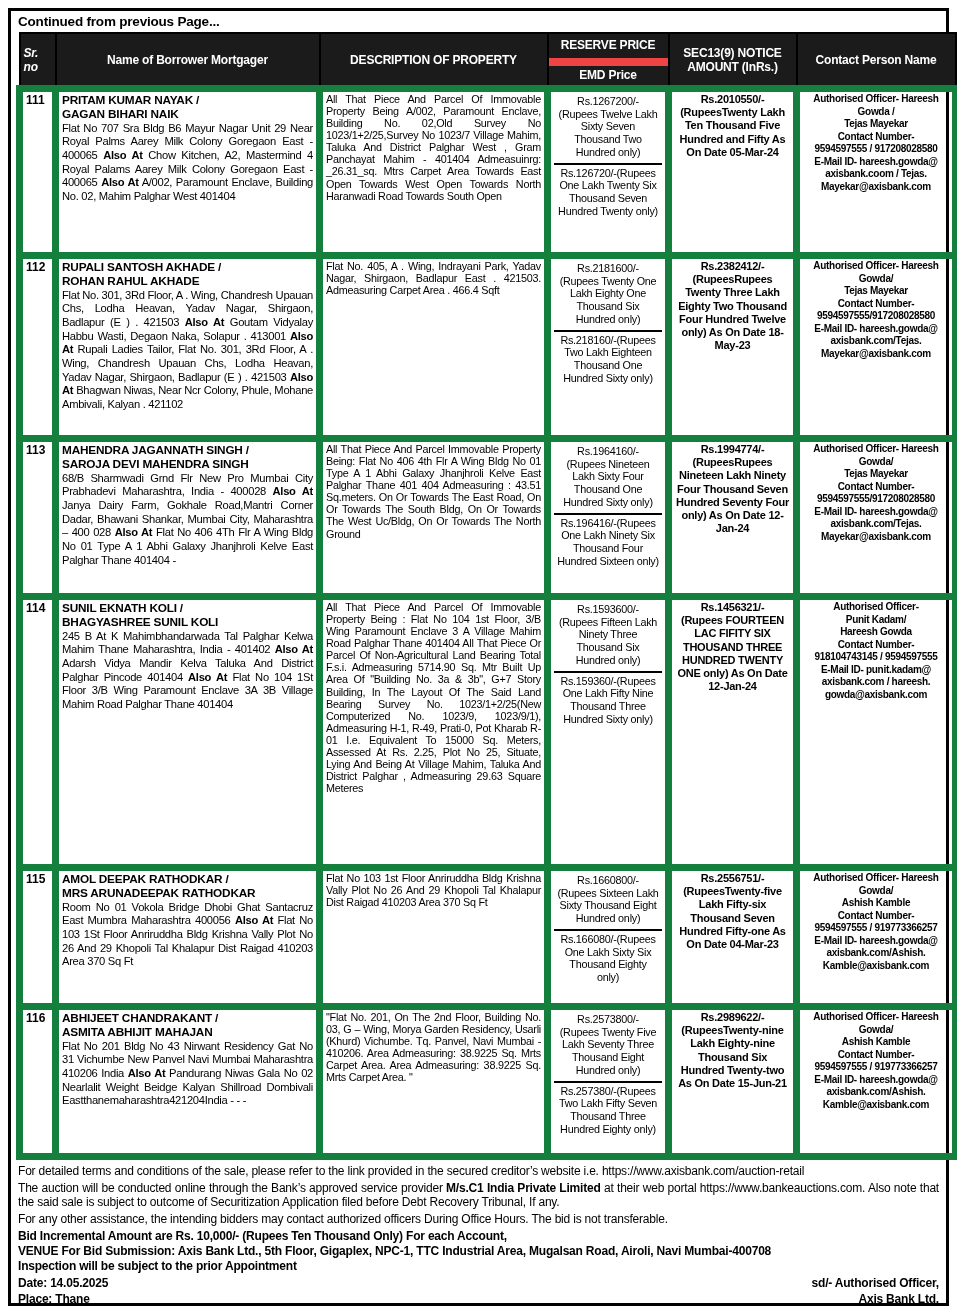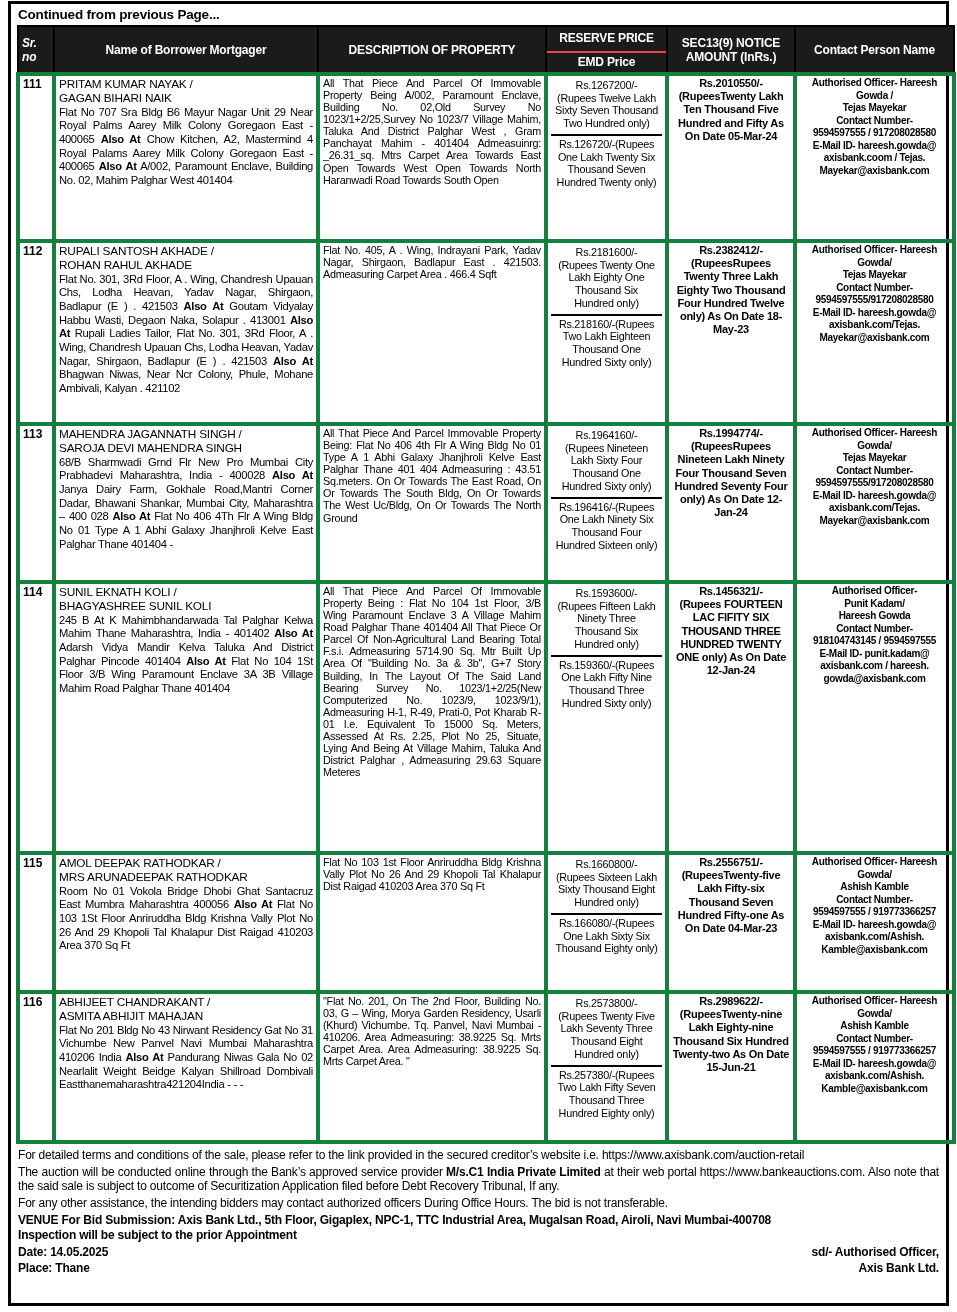--- a/index.html
+++ b/index.html
@@ -1,36 +1,36 @@
 <!DOCTYPE html>
 <html><head>
 <meta charset="utf-8">
 <style>
   * { margin:0; padding:0; box-sizing:border-box; }
   html,body { background:#fff; }
   body { width:957px; height:1312px; font-family:"Liberation Sans", sans-serif; color:#000; overflow:hidden; }
-  .page { width:957px; height:1312px; padding:1px 8px 6px 8px; }
+  .page { width:957px; height:1312px; padding:8px 8px 6px 8px; }
   .frame { border:3px solid #000; height:100%; padding:2px 5px 4px 5px; }
   .continued { font-weight:bold; font-size:13.5px; letter-spacing:-0.2px; padding:1px 0 3px 2px; }
 
   table.main { width:100%; border-collapse:collapse; table-layout:fixed; }
-  table.main td { border:4px solid #15803d; vertical-align:top; padding:1px 3px; }
+  table.main td { border:7px solid #15803d; vertical-align:top; padding:1px 3px; }
   thead th { background:#1b1b1b; color:#fff; font-size:12px; font-weight:bold; letter-spacing:-0.2px;
              border:2px solid #000; border-left:2px solid #fff; vertical-align:middle; padding:2px;text-align:center; }
   thead th:first-child { border-left:2px solid #000; text-align:left; padding-left:3px;font-style:italic; }
   .th-reserve { padding:0; }
   .th-reserve .rp { padding:4px 2px 6px 2px; }
-  .th-reserve .emd { border-top:2px solid #ef4444; padding:2px 2px 3px 2px; }
+  .th-reserve .emd { border-top:8px solid #ef4444; padding:2px 2px 3px 2px; }
 
   col.c-sr { width:36px; } col.c-name { width:264px; } col.c-desc { width:228px; }
   col.c-res { width:121px; } col.c-sec { width:128px; } col.c-con { width:159px; }
 
   td.sr { font-weight:bold; font-size:12px; text-align:left; padding-left:4px; }
   td.name { font-size:11.2px; letter-spacing:-0.3px; line-height:1.22; }
-  td.name .nm { font-weight:normal; white-space:pre-line; font-size:11.8px; letter-spacing:-0.2px; }
+  td.name .nm { font-weight:bold; white-space:pre-line; font-size:11.8px; letter-spacing:-0.2px; }
   td.name .addr { text-align:justify; }
   td.desc { font-size:10.8px; letter-spacing:-0.25px; line-height:1.12; text-align:justify; }
   td.reserve { padding:0; font-size:10.8px; letter-spacing:-0.25px; }
   td.reserve .res, td.reserve .emdv { text-align:center; white-space:pre-line; padding:2px 3px 4px 3px; line-height:1.18; }
   td.reserve .emdv { border-top:2px solid #000; }
   td.sec { font-weight:bold; font-size:11px; letter-spacing:-0.25px; text-align:center; white-space:pre-line; line-height:1.2; padding-top:2px; }
   td.contact { font-weight:bold; font-size:10px; letter-spacing:-0.3px; text-align:center; white-space:pre-line; line-height:1.25; padding-top:2px; }
 
   tr.r0 { height:167px; } tr.r1 { height:183px; } tr.r2 { height:158px; }
   tr.r3 { height:271px; } tr.r4 { height:139px; } tr.r5 { height:150px; }
@@ -216,20 +216,21 @@
 axisbank.com/Ashish.
 Kamble@axisbank.com</td>
         </tr>
       </tbody>
     </table>
 
     <div class="footer">
       <div class="ln">For detailed terms and conditions of the sale, please refer to the link provided in the secured creditor’s website i.e. https://www.axisbank.com/auction-retail</div>
       <div class="ln just">The auction will be conducted online through the Bank’s approved service provider <b>M/s.C1 India Private Limited</b> at their web portal https://www.bankeauctions.com. Also note that the said sale is subject to outcome of Securitization Application filed before Debt Recovery Tribunal, If any.</div>
       <div class="ln">For any other assistance, the intending bidders may contact authorized officers During Office Hours. The bid is not transferable.</div>
+      <div class="ln b tight">Bid Incremental Amount are Rs. 10,000/- (Rupees Ten Thousand Only) For each Account,</div>
       <div class="ln b tight">VENUE For Bid Submission: Axis Bank Ltd., 5th Floor, Gigaplex, NPC-1, TTC Industrial Area, Mugalsan Road, Airoli, Navi Mumbai-400708</div>
       <div class="ln b">Inspection will be subject to the prior Appointment</div>
       <div class="sign-row">
         <span>Date: 14.05.2025</span>
         <span>sd/- Authorised Officer,</span>
       </div>
       <div class="sign-row">
         <span>Place: Thane</span>
         <span>Axis Bank Ltd.</span>
       </div>

